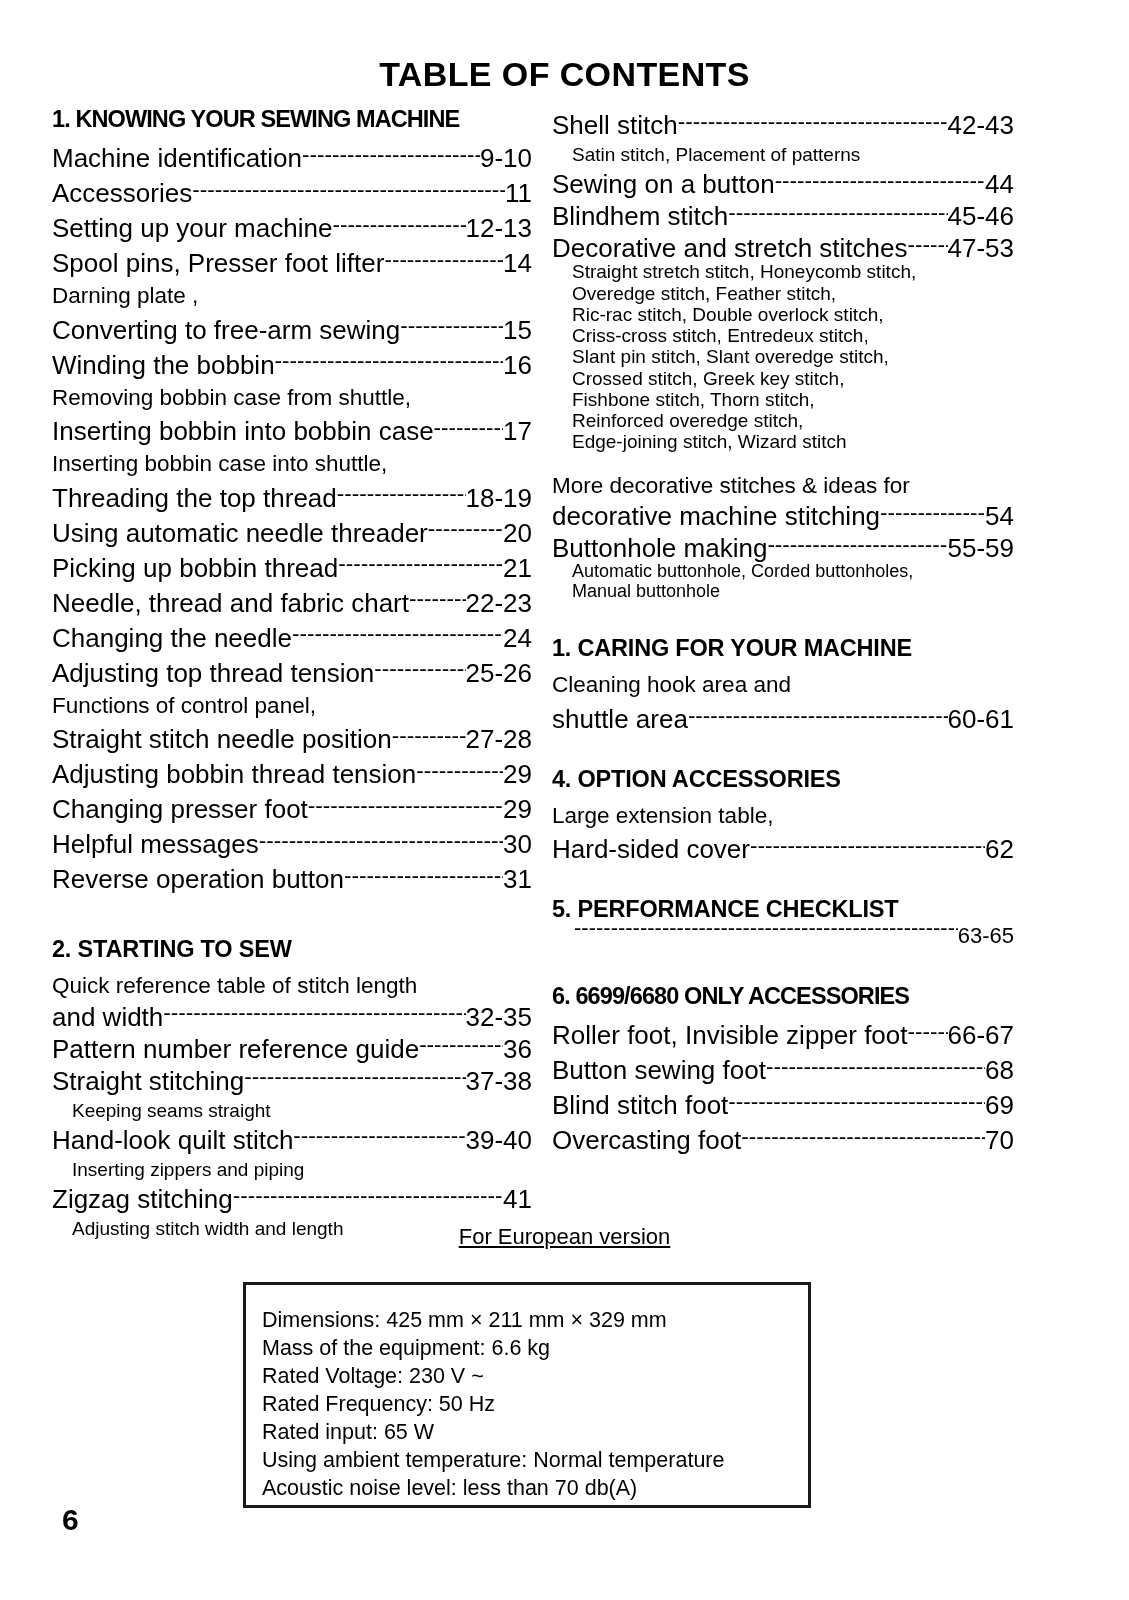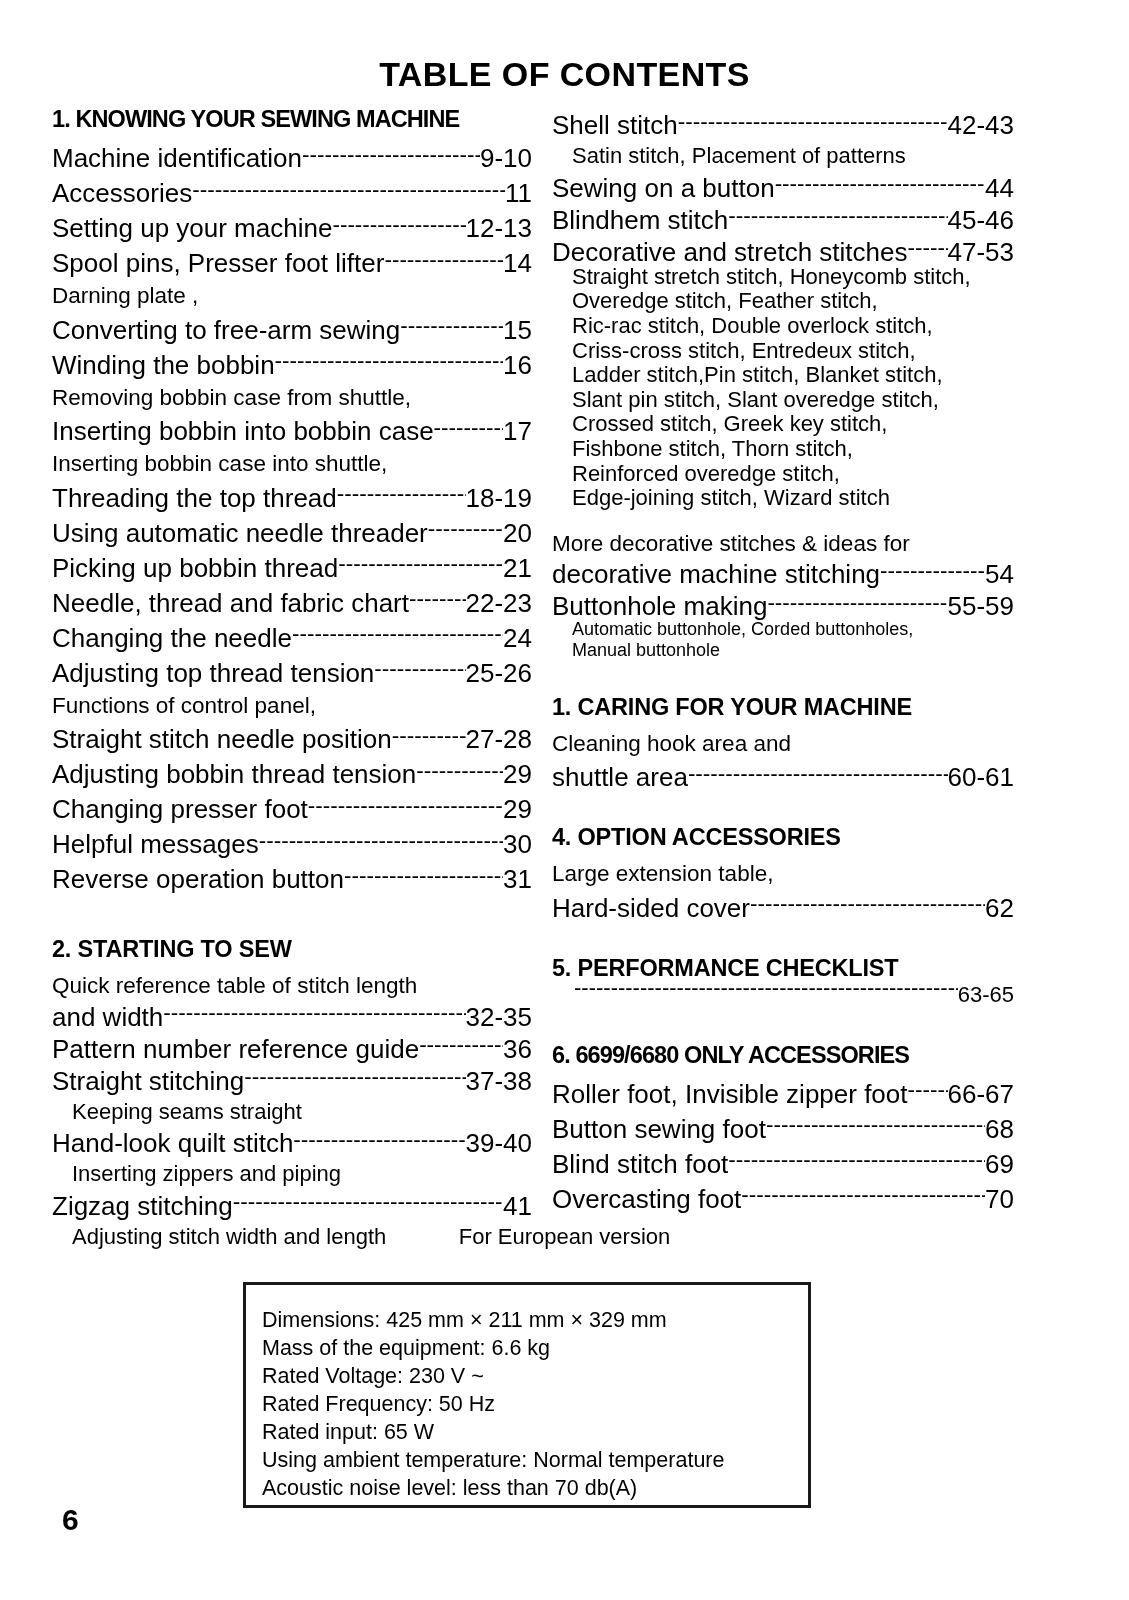--- a/index.html
+++ b/index.html
@@ -85,31 +85,31 @@
 
   
   .plain {
     font-size: 22.5px;
     line-height: 1.0;
     white-space: nowrap;
   }
 
   
   .sub {
-    font-size: 22px;
+    font-size: 19px;
     line-height: 1.12;
     padding-left: 20px;
     white-space: nowrap;
   }
   .sub.small { font-size: 18px; }
 
   
   .leader-only {
     display: flex;
-    align-items: center;
+    align-items: flex-start;
     font-size: 22px;
     white-space: nowrap;
     padding-left: 22px;
   }
   .leader-only .dots {
     flex: 1 1 auto;
     overflow: hidden;
     position: relative;
     height: 1em;
   }
@@ -130,20 +130,21 @@
   .row-sp { height: 9px; }
 
   
   .euro-caption {
     position: absolute;
     top: 1224px;
     left: 0;
     width: 1129px;
     text-align: center;
     font-size: 22px;
+    text-decoration: underline;
   }
   .euro-box {
     position: absolute;
     left: 243px;
     top: 1282px;
     width: 568px;
     height: 226px;
     border: 3px solid #1a1a1a;
     box-sizing: border-box;
   }
@@ -367,21 +368,20 @@
           <span class="label">Decorative and stretch stitches </span>
           <span class="dots"></span>
           <span class="pg">47-53</span>
         </div>
       </div>
     <div id="dec-sub">
         <div class="sub ">Straight stretch stitch, Honeycomb stitch,</div>
         <div class="sub ">Overedge stitch, Feather stitch,</div>
         <div class="sub ">Ric-rac stitch, Double overlock stitch,</div>
         <div class="sub ">Criss-cross stitch, Entredeux stitch,</div>
-        <div class="sub ">Ladder stitch,Pin stitch, Blanket stitch,</div>
         <div class="sub ">Slant pin stitch, Slant overedge stitch,</div>
         <div class="sub ">Crossed stitch, Greek key stitch,</div>
         <div class="sub ">Fishbone stitch, Thorn stitch,</div>
         <div class="sub ">Reinforced overedge stitch,</div>
         <div class="sub ">Edge-joining stitch, Wizard stitch</div>
       </div>
 
     <div class="gap-md"></div>
 
     <div id="more-entries">

